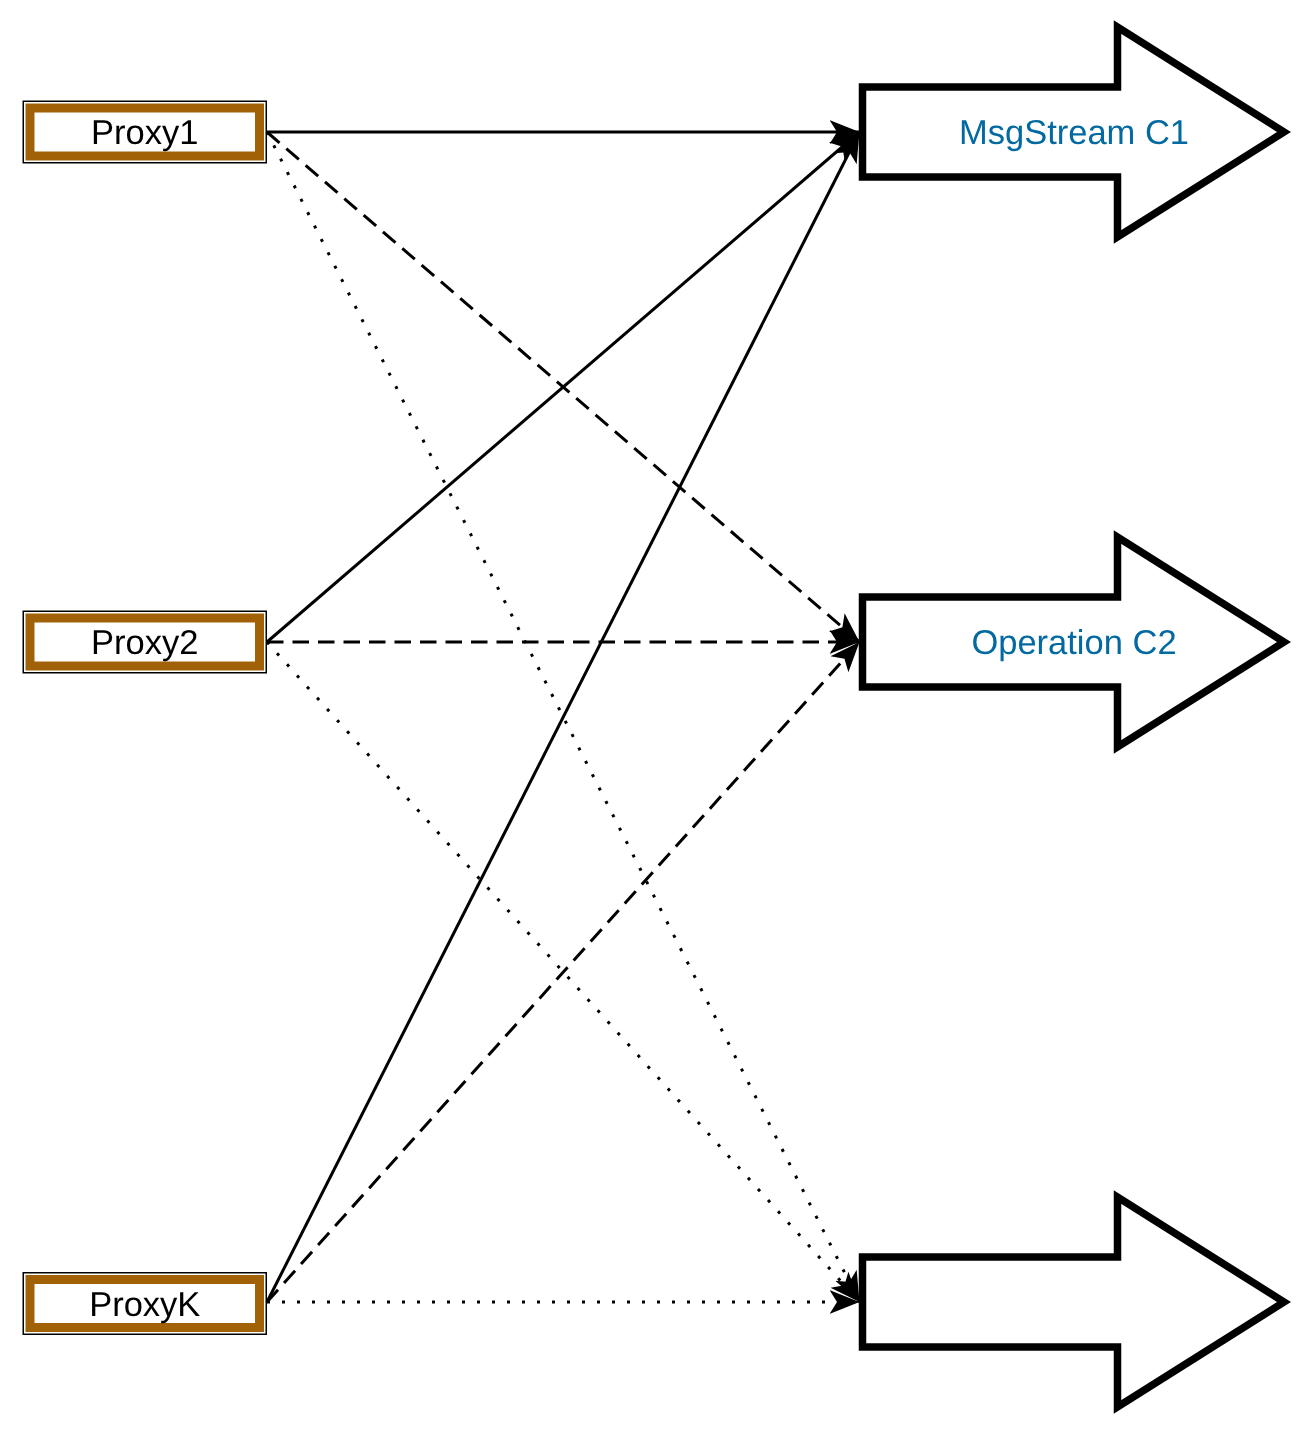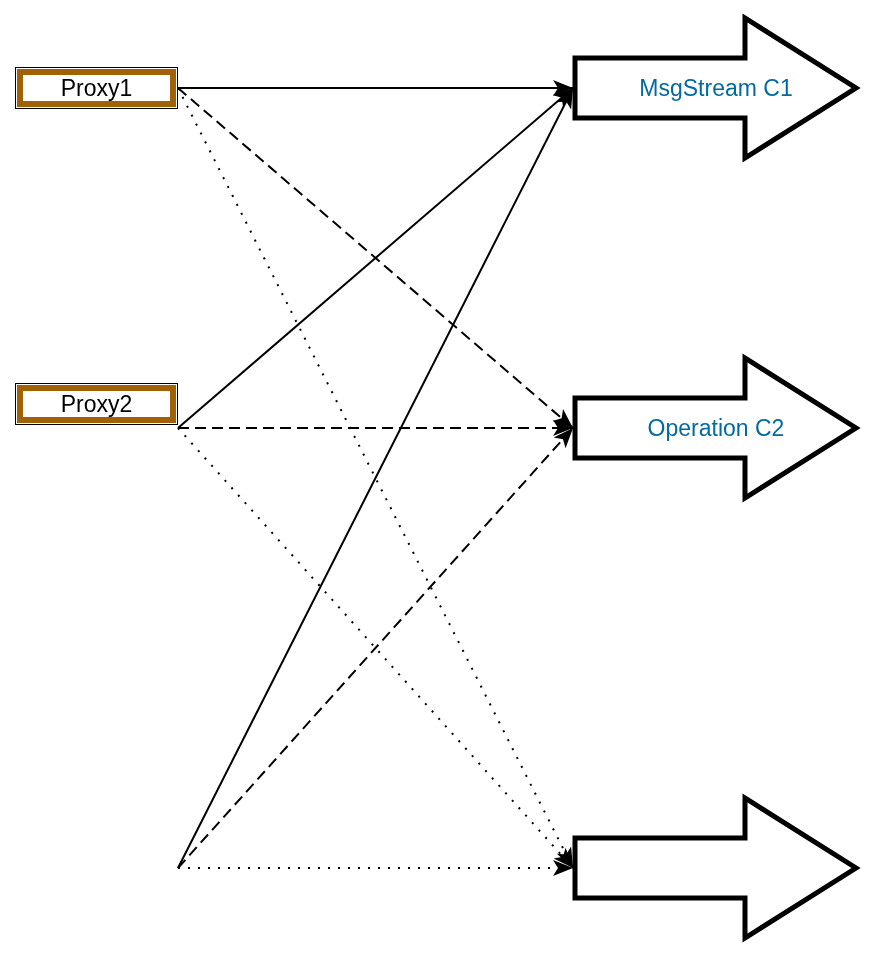--- a/index.html
+++ b/index.html
@@ -36,21 +36,21 @@
     border: 6px solid #a16207;
     outline: 1px solid #000000;
     outline-offset: 1px;
     display: flex;
     align-items: center;
     justify-content: center;
     font-size: 23px;
     color: #000000;
   }
   .proxy-node.p1 { top: 69px; }
-  .proxy-node.p2 { top: 385px; }
+  .proxy-node.p2 { top: 409px; }
   .proxy-node.pk { top: 850px; }
   .stream-label {
     position: absolute;
     left: 606px;
     width: 220px;
     height: 30px;
     display: flex;
     align-items: center;
     justify-content: center;
     font-size: 23px;
@@ -100,20 +100,23 @@
     <polygon class="stream-shape" points="575,838 745,838 745,798 856,868 745,938 745,898 575,898"></polygon>
   </svg>
 
 
   <div class="proxy-node p1">
     <span>Proxy1</span>
   </div>
   <div class="proxy-node p2">
     <span>Proxy2</span>
   </div>
+  <div class="proxy-node pk">
+    <span>ProxyK</span>
+  </div>
 
   <div class="stream-label s1">
     <span>MsgStream C1</span>
   </div>
   <div class="stream-label s2">
     <span>Operation C2</span>
   </div>
 
 </div>
 

